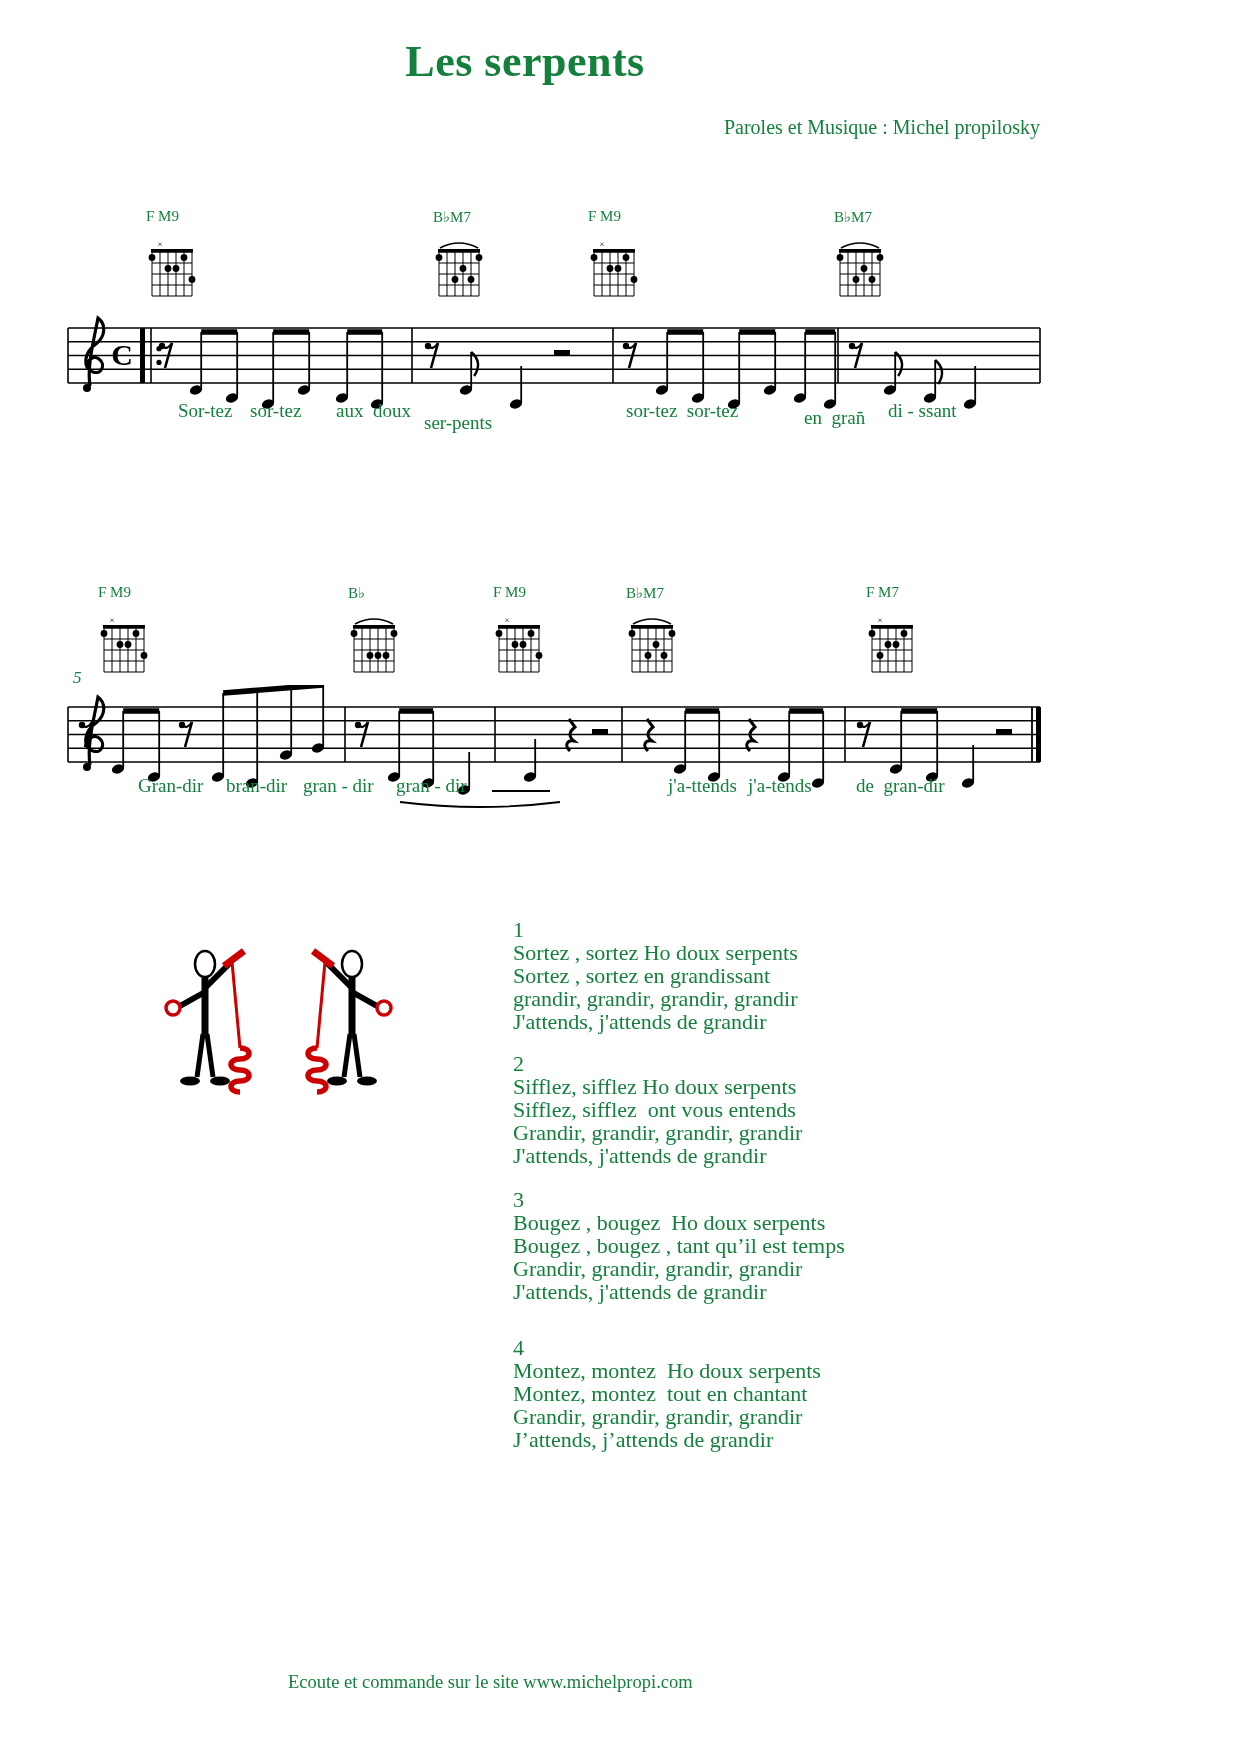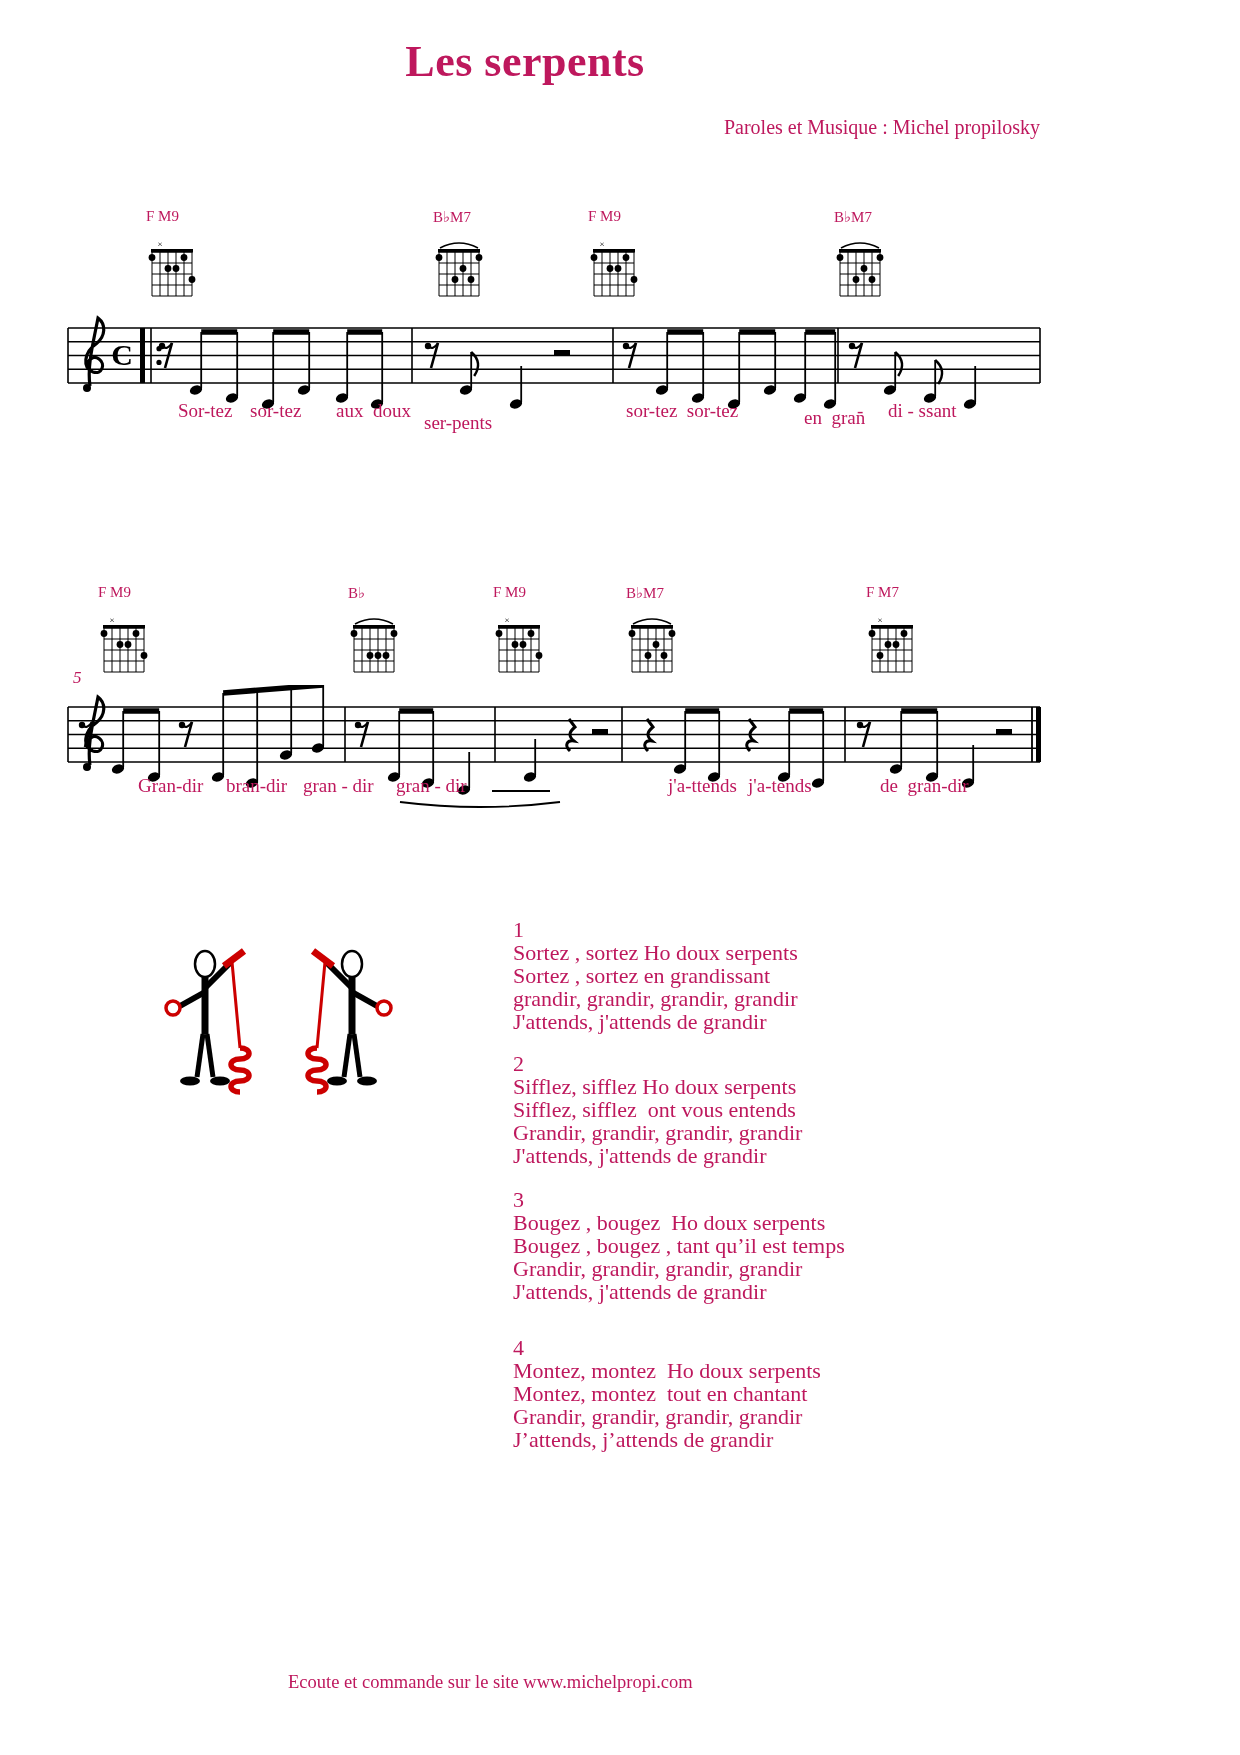--- a/index.html
+++ b/index.html
@@ -1,17 +1,17 @@
 <!DOCTYPE html>
 <html style="--red: #cc0000;"><head>
 <meta charset="utf-8">
 <style>
   html,body{margin:0;padding:0;background:#888;}
   .page{position:relative;width:1240px;height:1755px;background:#ffffff;
-        font-family:"Liberation Serif", serif;color:#be185d;overflow:hidden;}
+        font-family:"Liberation Serif", serif;color:#15803d;overflow:hidden;}
   .abs{position:absolute;}
   .page-title{left:0;top:36px;width:1050px;text-align:center;
               font-size:44px;font-weight:bold;letter-spacing:.5px;}
   .byline{top:116px;right:200px;font-size:20px;font-weight:normal;}
   .chord-label{font-size:15px;white-space:pre;}
   .measure-number{font-size:17px;font-style:italic;}
   .lyric{font-size:19px;white-space:pre;}
   .lyric-rule{border-bottom:2.2px solid #000;height:0;}
   .verse{font-size:22px;line-height:23px;white-space:pre;}
   .verse .vnum{margin-bottom:0px;}
@@ -378,21 +378,21 @@
         <line x1="913.2" y1="96" x2="913.2" y2="60" stroke="#000" stroke-width="1.8"></line>
         <rect x="936" y="44" width="16" height="5.5" fill="#000"></rect>
       </svg>
       <div class="abs lyric" style="left: 138px; top: 775px;">Gran-dir</div>
       <div class="abs lyric" style="left: 226px; top: 775px;">bran-dir</div>
       <div class="abs lyric" style="left: 303px; top: 775px;">gran - dir</div>
       <div class="abs lyric" style="left: 396px; top: 775px;">gran - dir</div>
       <div class="abs lyric-rule" style="left: 492px; top: 790px; width: 58px;"></div>
       <div class="abs lyric" style="left: 668px; top: 775px;">j'a-ttends</div>
       <div class="abs lyric" style="left: 748px; top: 775px;">j'a-tends</div>
-      <div class="abs lyric" style="left: 856px; top: 775px; margin-left: 24px;">de  gran-dir</div>
+      <div class="abs lyric" style="left: 856px; top: 775px;">de  gran-dir</div>
     </div>
 
   <svg class="abs" style="left:156px;top:942px" width="245" height="175" viewBox="0 0 245 175">
 
     <g>
       <ellipse cx="49" cy="22" rx="10" ry="13" fill="#fff" stroke="#000" stroke-width="2.5"></ellipse>
       <line x1="49" y1="35" x2="49" y2="92" stroke="#000" stroke-width="7"></line>
       <line x1="49" y1="46" x2="75" y2="20" stroke="#000" stroke-width="6"></line>
       <line x1="68" y1="24" x2="88" y2="9" stroke="var(--red)" stroke-width="7"></line>
       <line x1="76" y1="20" x2="84" y2="106" stroke="var(--red)" stroke-width="3"></line>

